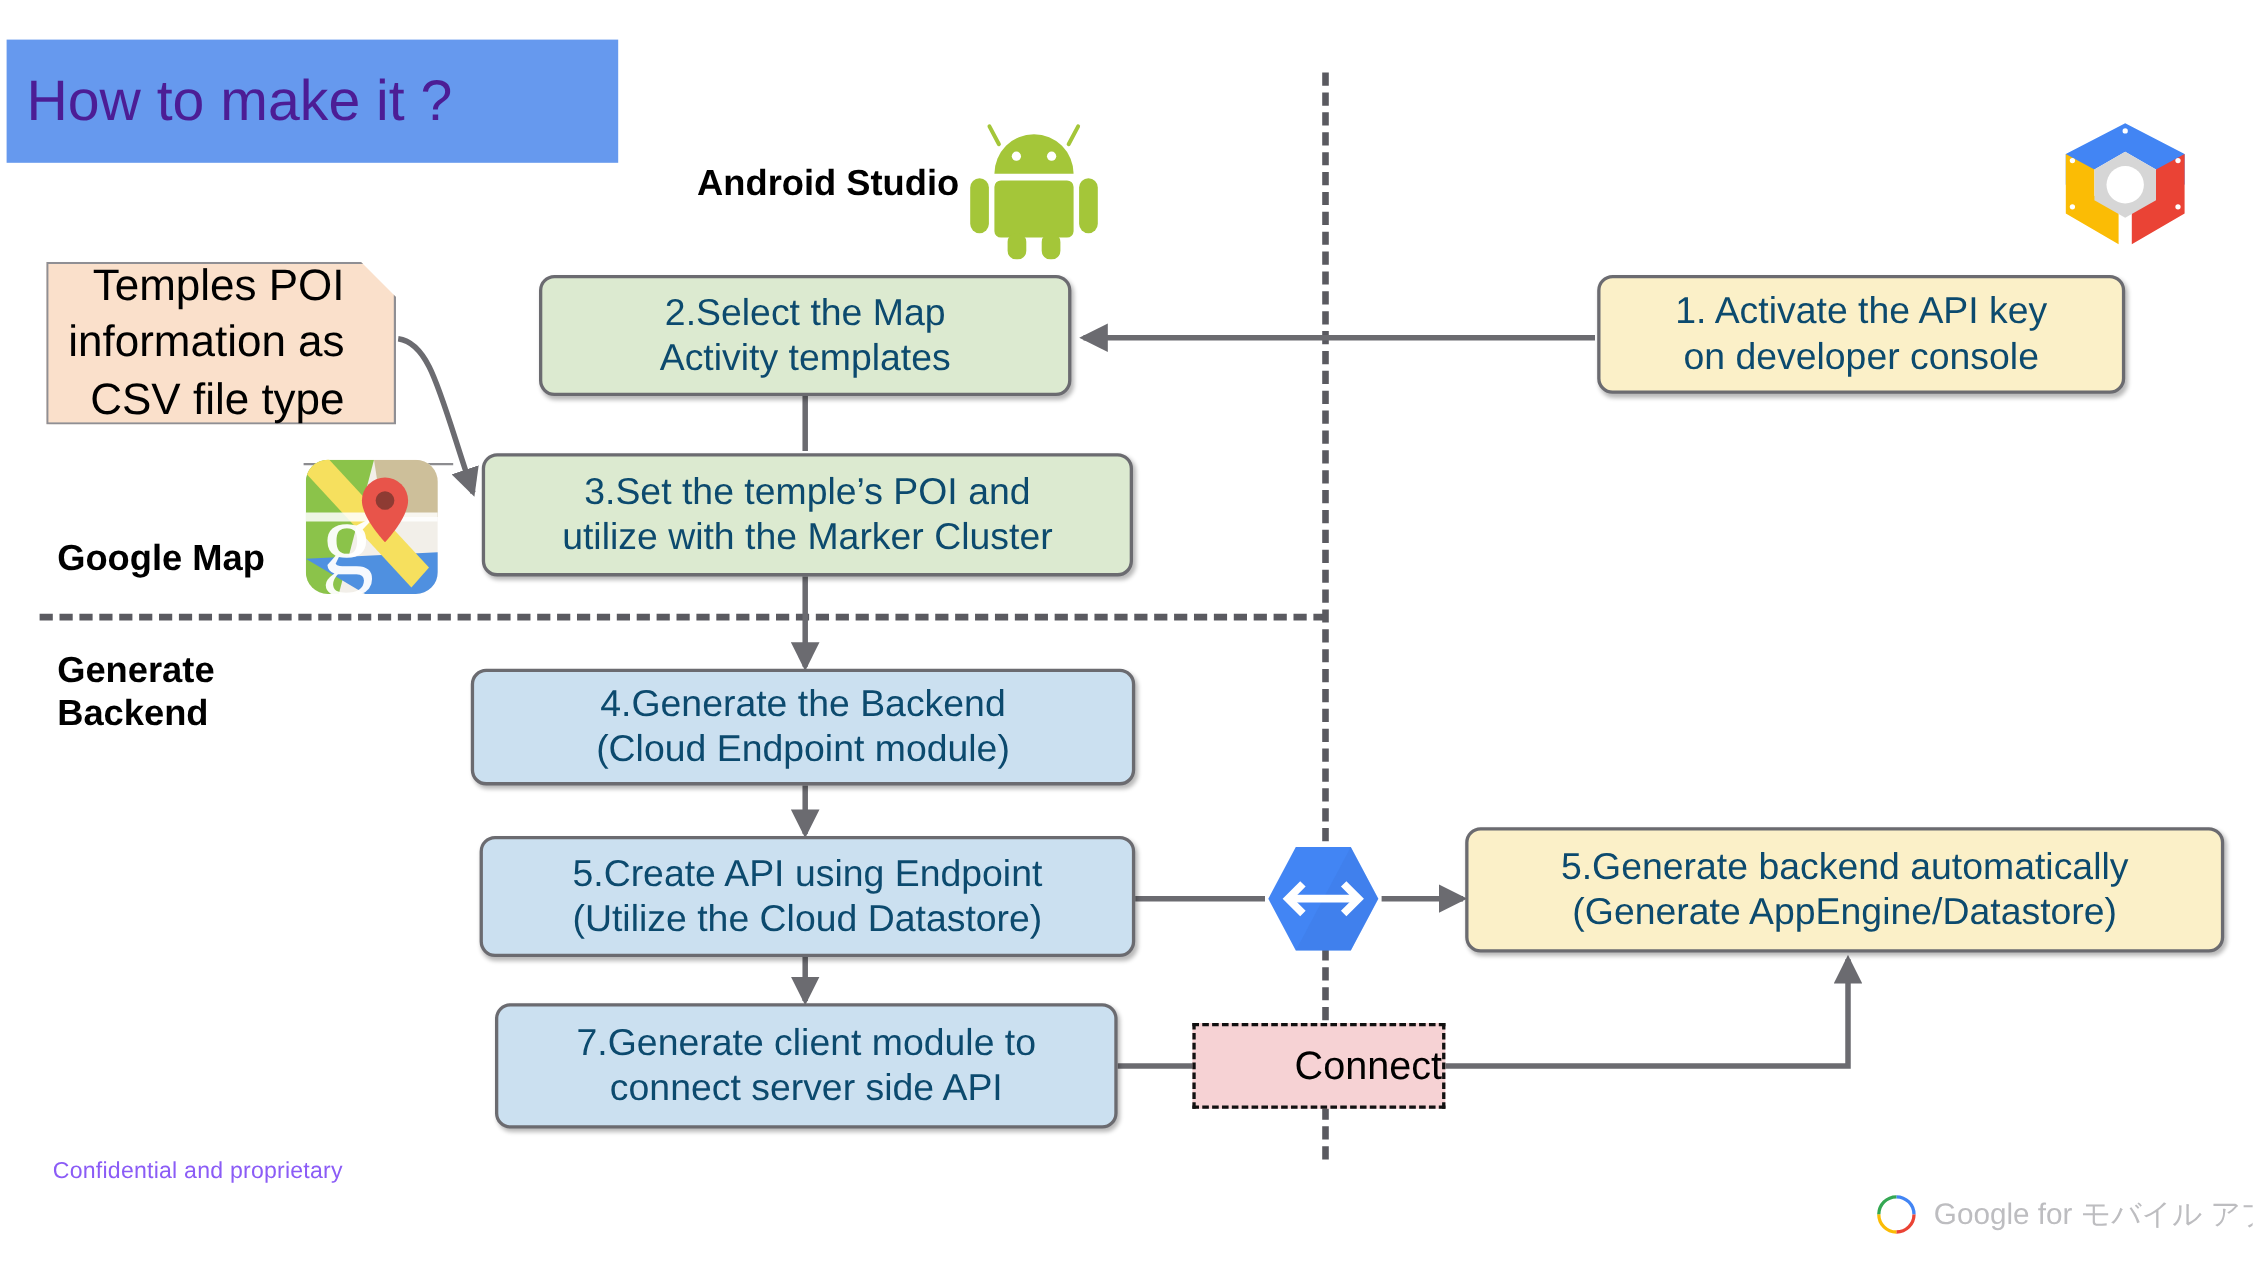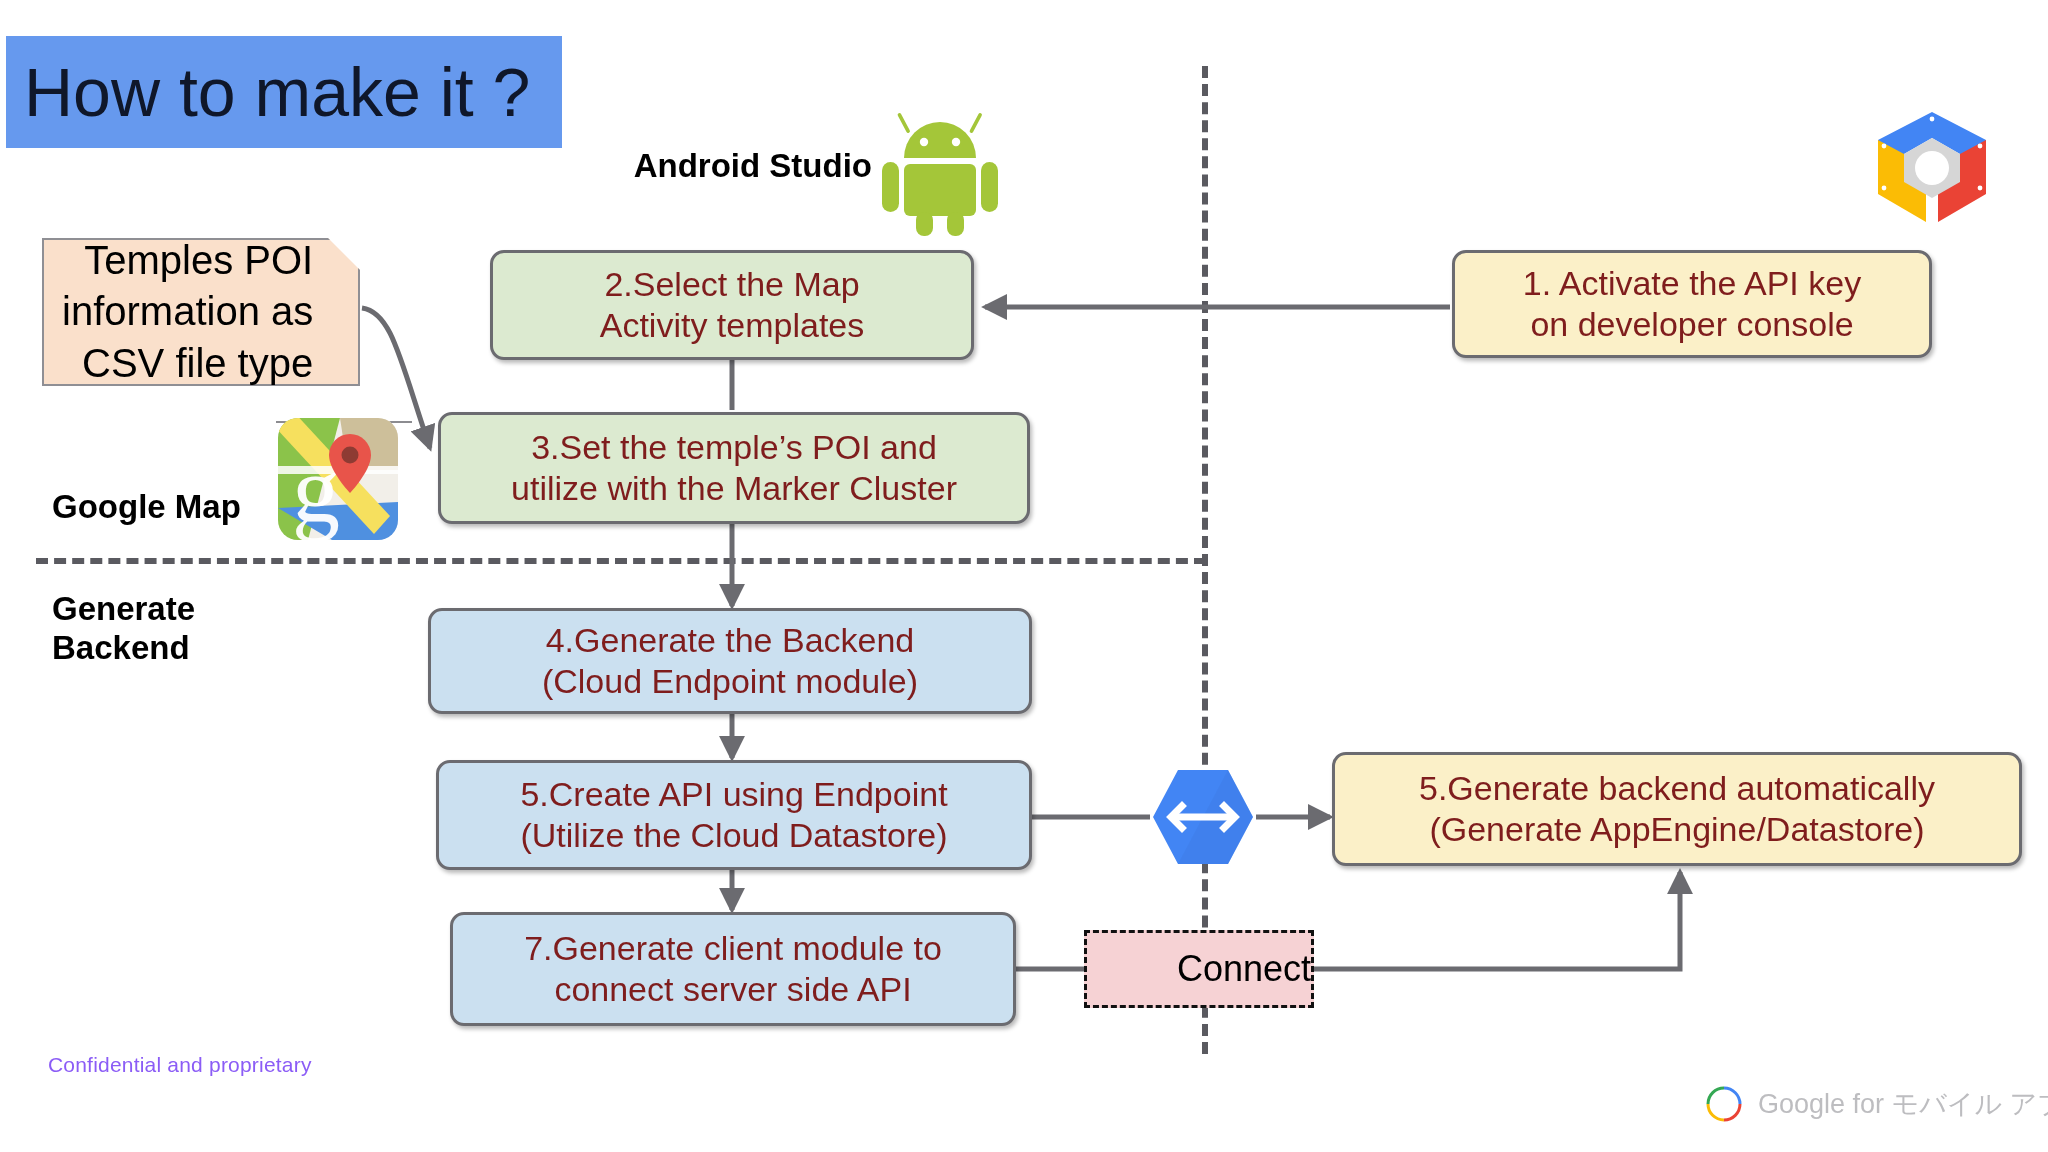--- a/index.html
+++ b/index.html
@@ -25,22 +25,22 @@
     top: 36px;
     width: 556px;
     height: 112px;
     background: #6699ee;
     display: flex;
     align-items: center;
     box-sizing: border-box;
     padding-left: 18px;
   }
   #title-banner .title-text {
-    color: #0f172a;
-    font-size: 68px;
+    color: #4c1d95;
+    font-size: 52px;
     font-weight: 400;
     letter-spacing: 0px;
     line-height: 1;
     white-space: nowrap;
   }
 
   
   .section-header {
     font-weight: bold;
     color: #000000;
@@ -55,21 +55,21 @@
 
   
   .flow-box {
     box-sizing: border-box;
     border: 3px solid #6b6b70;
     border-radius: 14px;
     display: flex;
     align-items: center;
     justify-content: center;
     text-align: center;
-    color: #7f1d1d;
+    color: #0c4a6e;
     font-size: 34px;
     line-height: 1.22;
     white-space: pre-line;
     box-shadow: 2px 3px 4px rgba(0,0,0,0.28);
     padding: 0 10px;
   }
   .box-green  { background: #dcead0; }
   .box-blue   { background: #cbe0f0; }
   .box-yellow { background: #fbf0c8; }
 

